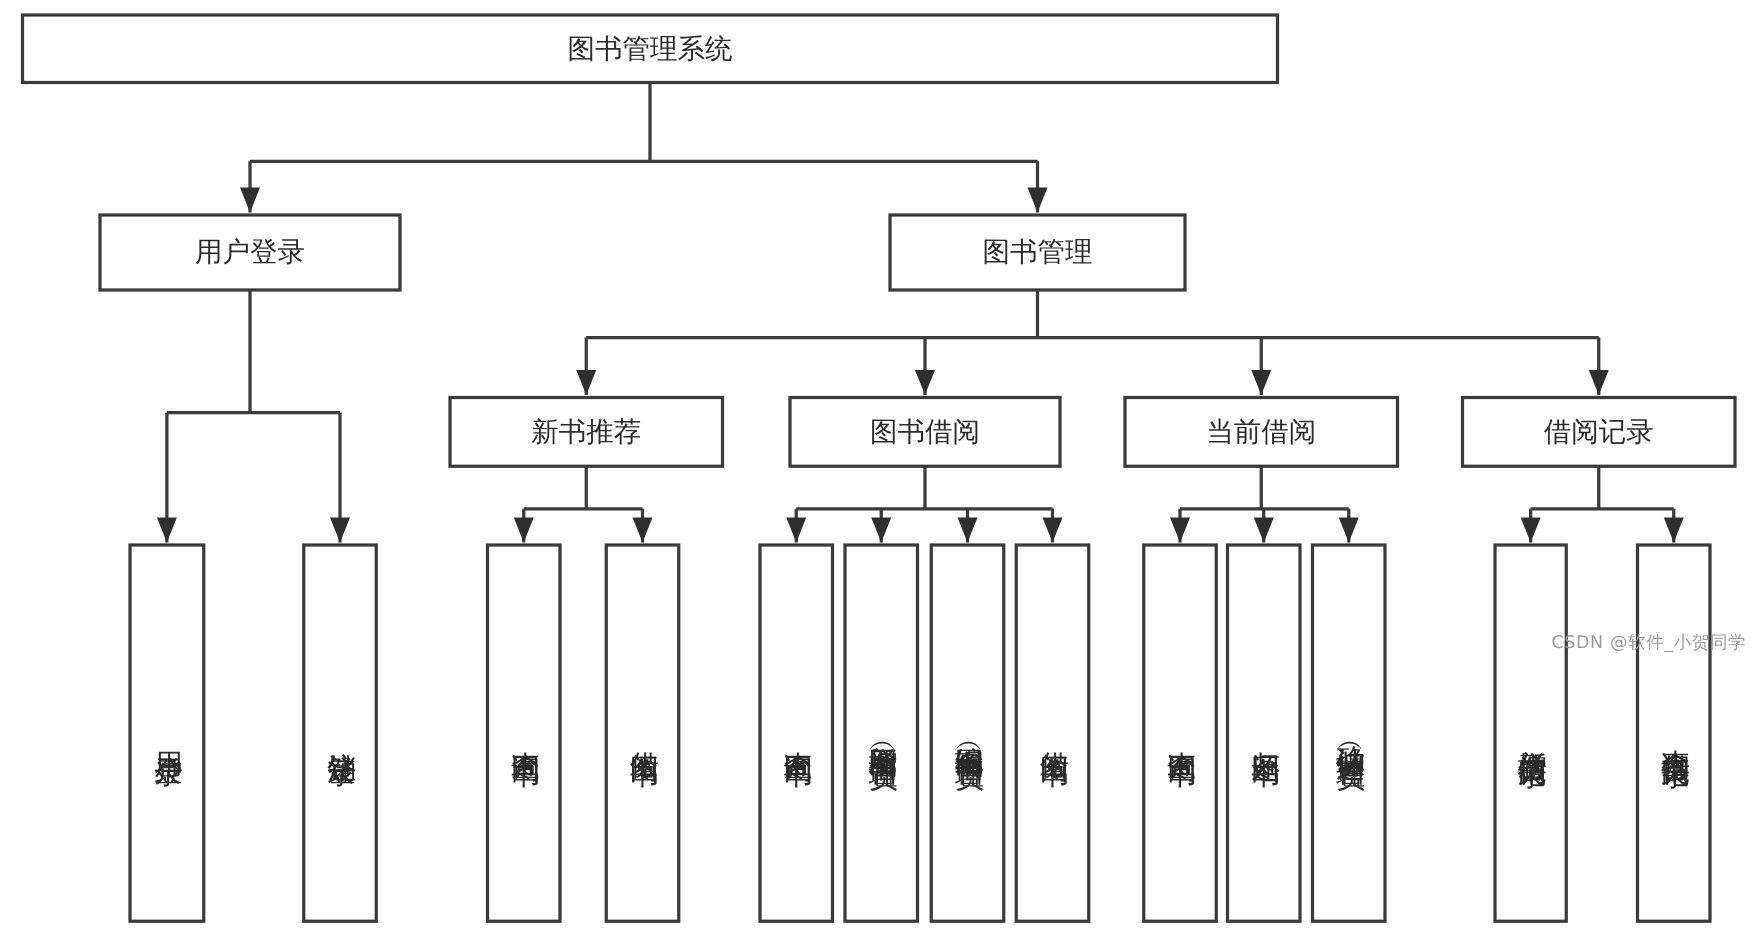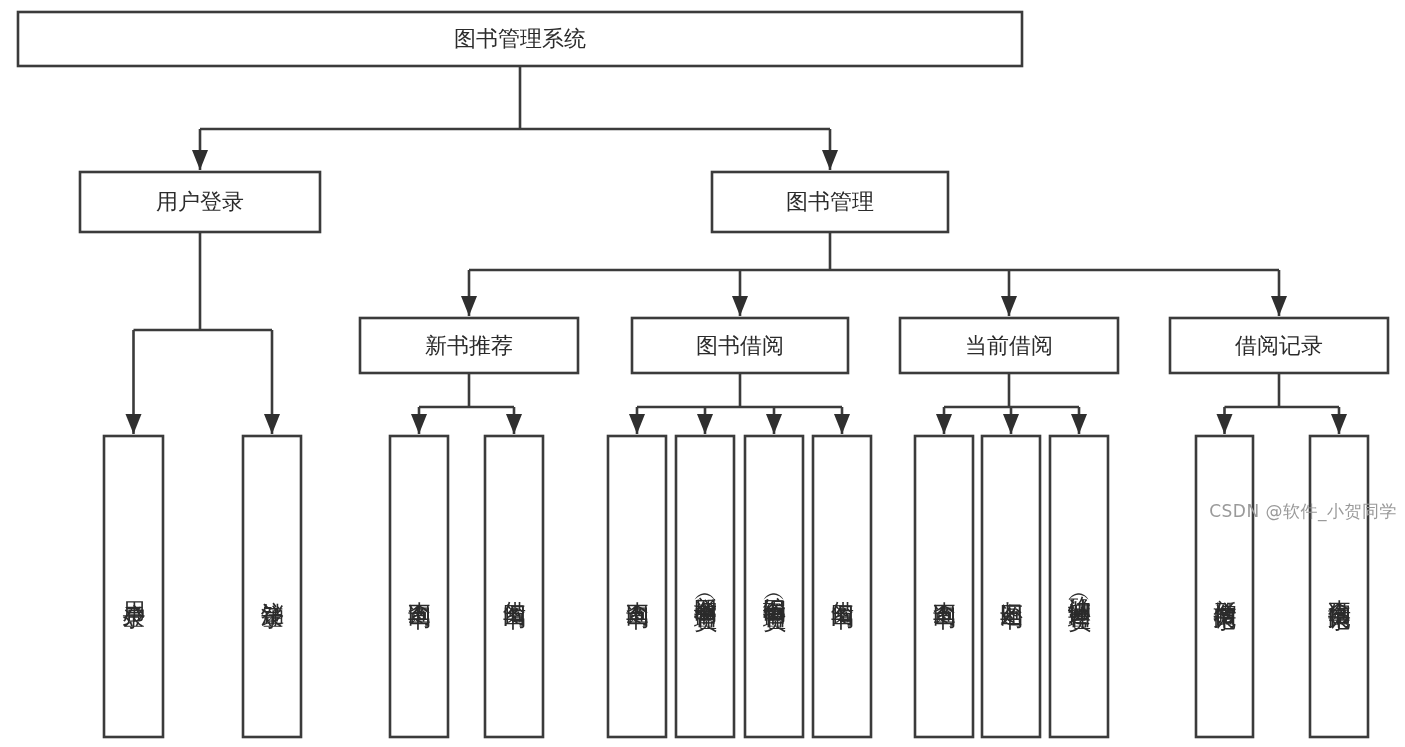--- a/index.html
+++ b/index.html
@@ -48,21 +48,21 @@
     color:#2b2b2b;
     white-space:pre;
     text-align:center;
     font-family:"DejaVu Sans","Liberation Sans",sans-serif;
   }
 
   .watermark{
     position:absolute;
     right:8px;
     bottom:4px;
-    font-size:17px;
+    font-size:14px;
     color:#9a9a9a;
     letter-spacing:0.5px;
     font-family:"DejaVu Sans","Liberation Sans",sans-serif;
     white-space:nowrap;
   }
 </style>
 </head>
 <body>
 
 <div id="diagram-root">

